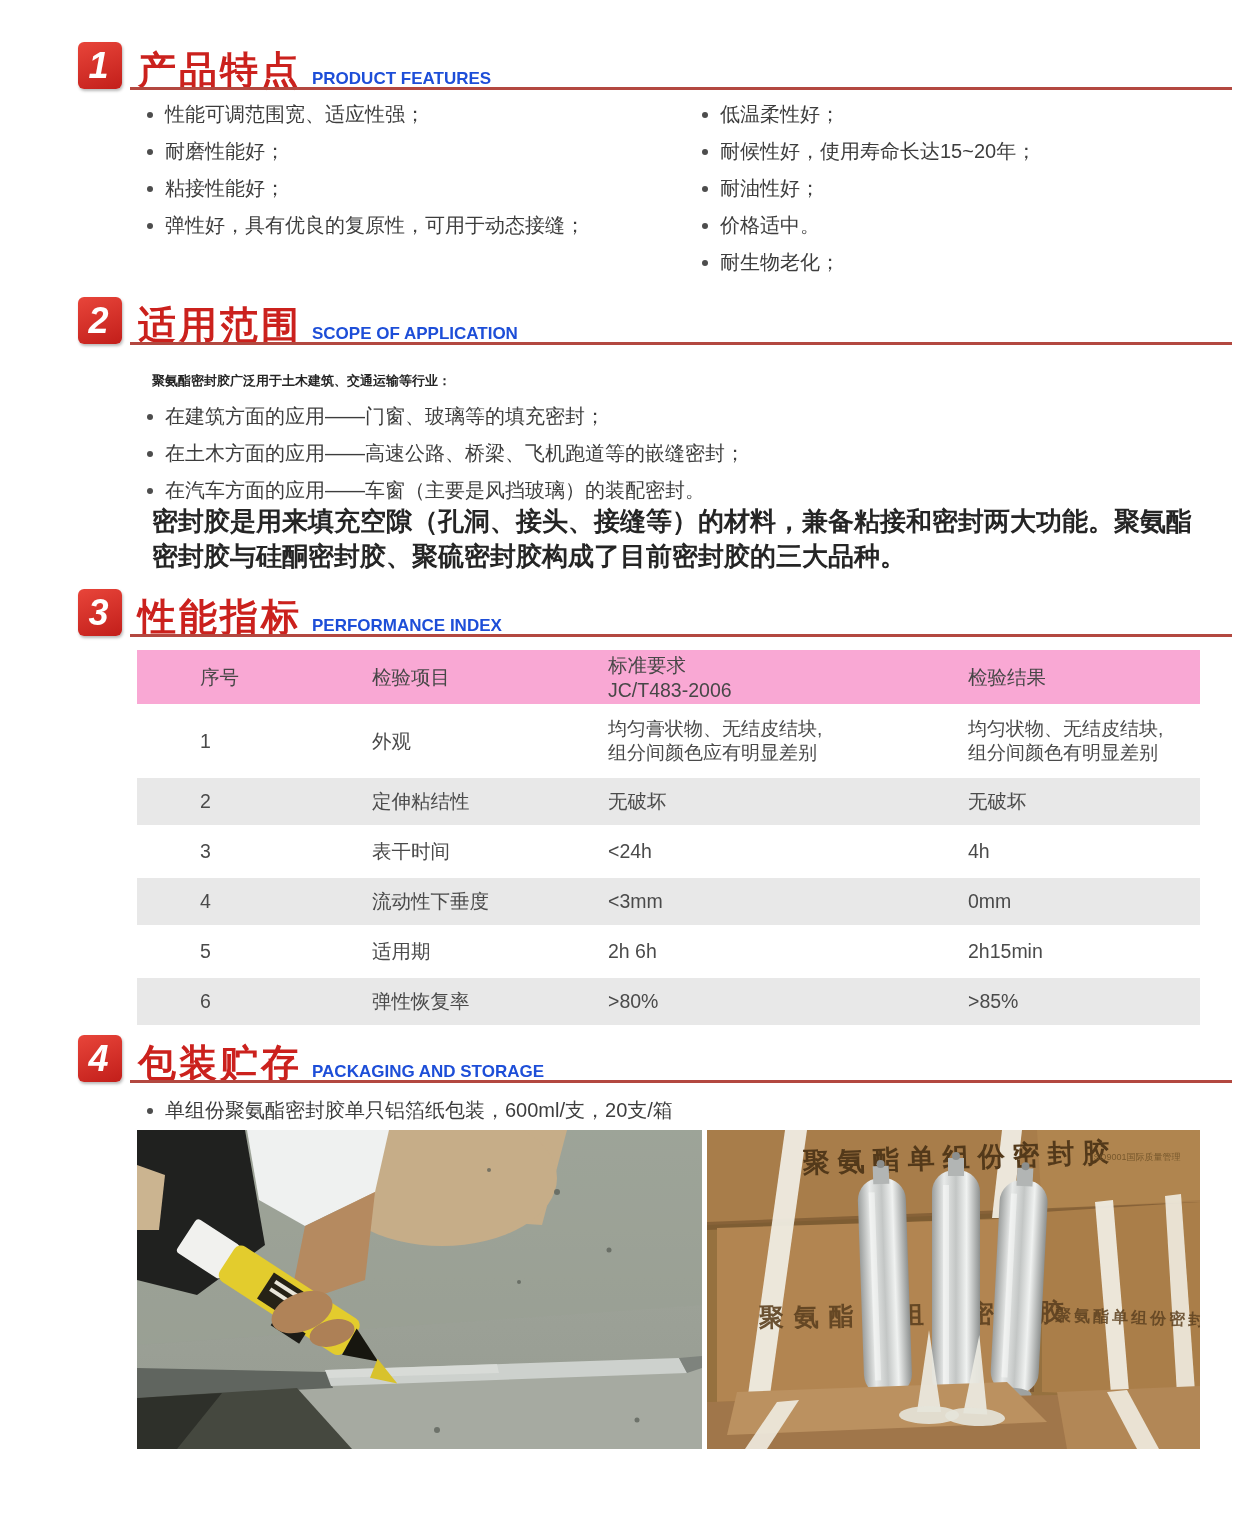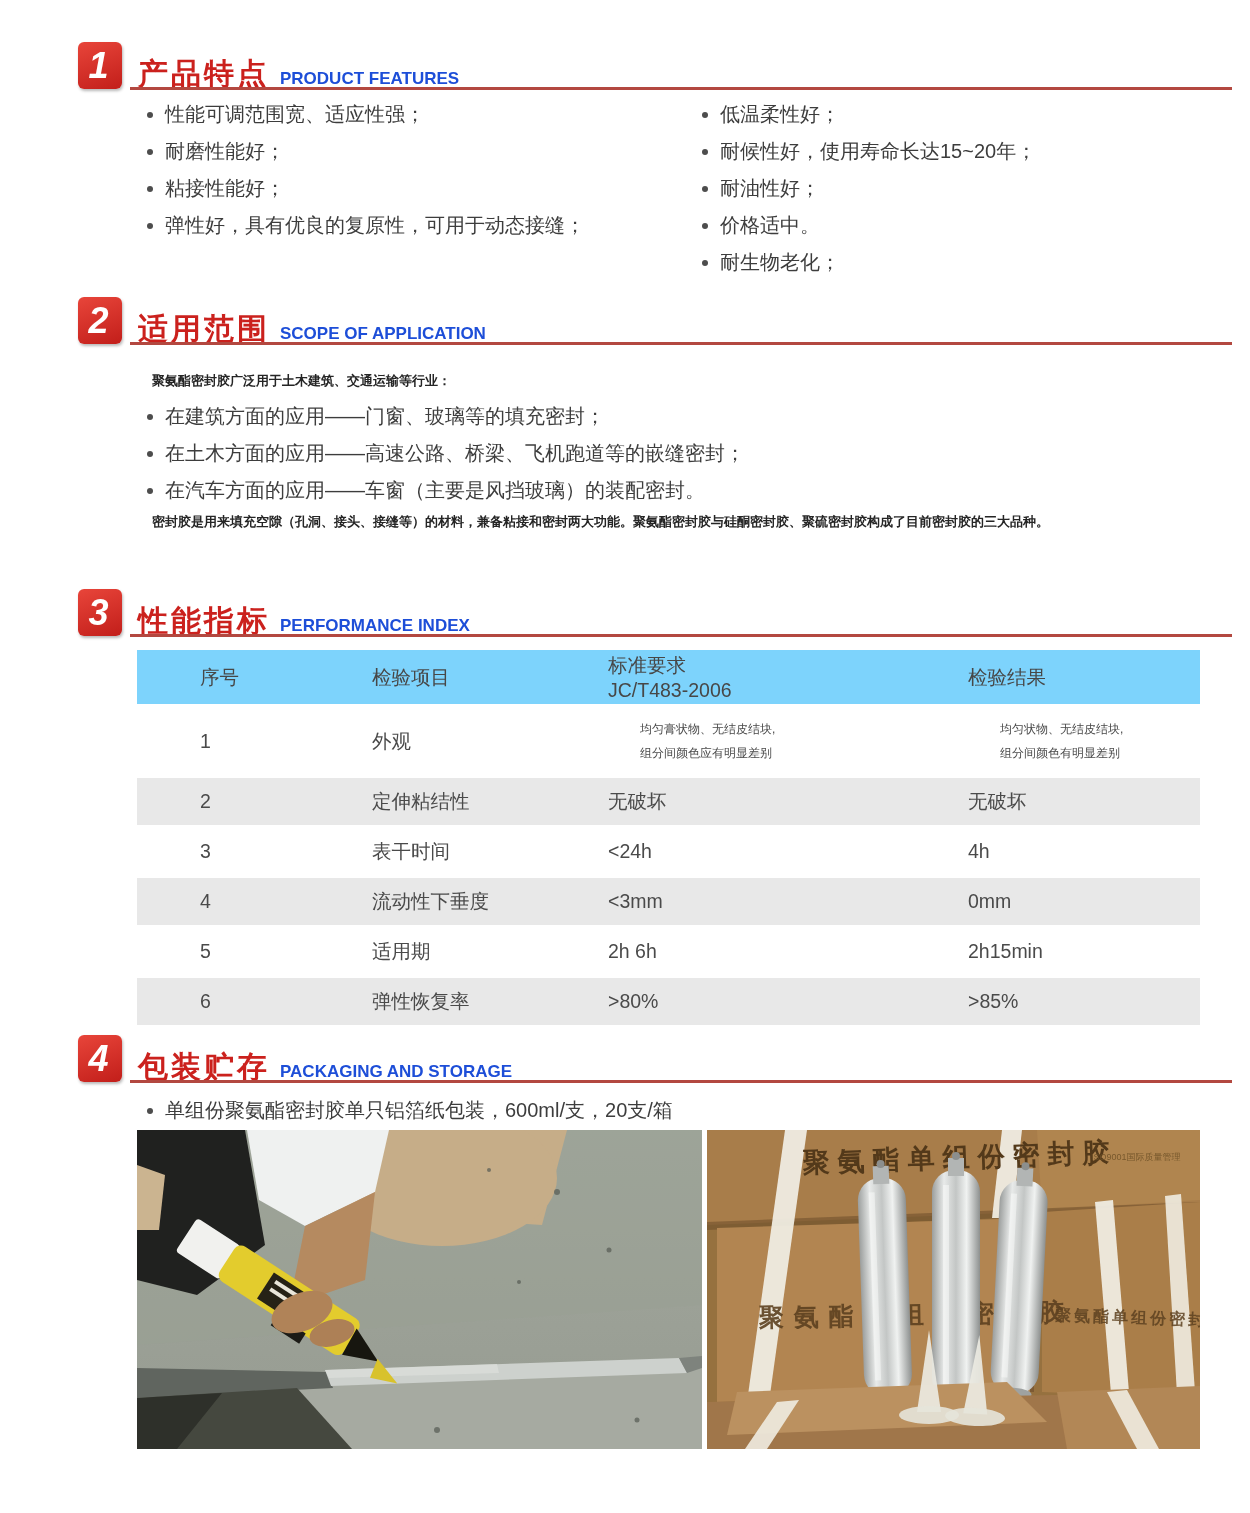--- a/index.html
+++ b/index.html
@@ -4,50 +4,50 @@
 <style>
   html,body{margin:0;padding:0;background:#ffffff;}
   body{font-family:"Liberation Sans","DejaVu Sans",sans-serif;}
   .page{position:relative;width:1250px;height:1513px;background:#ffffff;overflow:hidden;}
 
   
   .sec{position:absolute;left:78px;display:flex;align-items:flex-end;}
   .sec .num{width:41px;height:47px;border-radius:6px;background:linear-gradient(160deg,#e8453a,#c21e1a);
     color:#fff;font-size:36px;font-weight:800;font-style:italic;display:flex;align-items:center;
     justify-content:center;padding-right:3px;box-shadow:1px 2px 3px rgba(0,0,0,.28);}
-  .sec .zh{margin-left:16px;font-size:30px;font-weight:800;color:#cb211d;letter-spacing:3px;line-height:1;}
+  .sec .zh{margin-left:16px;font-size:38px;font-weight:800;color:#cb211d;letter-spacing:3px;line-height:1;}
   .sec .en{margin-left:10px;font-size:17px;font-weight:700;color:#1d4ed8;line-height:1;margin-bottom:2px;}
   .rule{position:absolute;left:130px;right:18px;height:3px;background:#b34840;}
 
   
   ul.blist{position:absolute;margin:2px;padding:0;list-style:none;}
   ul.blist li{position:relative;padding-left:26px;font-size:20px;color:#3d3d3d;height:37px;
     display:flex;align-items:center;}
   ul.blist li::before{content:"";position:absolute;left:8px;top:50%;transform:translateY(-50%);
     width:6px;height:6px;border-radius:50%;background:#4d4d4d;}
 
   .features-left{left:137px;top:94px;width:545px;}
   .features-right{left:692px;top:94px;width:545px;}
   .scope-list{left:137px;top:396px;width:1080px;}
   .pack-list{left:137px;top:1090px;width:1080px;}
 
   .scope-intro{position:absolute;left:152px;top:372px;width:1060px;font-size:13px;font-weight:700;color:#252525;}
-  .scope-note{position:absolute;left:152px;top:504px;width:1058px;font-size:13px;font-weight:700;
+  .scope-note{position:absolute;left:152px;top:504px;width:1058px;font-size:26px;font-weight:700;
     color:#252525;line-height:35px;}
 
   
   .ptable{position:absolute;left:137px;top:650px;width:1063px;font-size:19.5px;color:#4a4a4a;}
   .tr{display:grid;grid-template-columns:235px 236px 360px 232px;align-items:center;border-bottom:3px solid #fff;}
-  .tr.head{height:54px;background:#7dd3fc;color:#474747;}
+  .tr.head{height:54px;background:#f9a8d4;color:#474747;}
   .tr.alt{background:#e8e8e8;}
   .tr.tall{height:68px;}
   .tr.norm{height:47px;}
   .td{padding-right:8px;}
   .td.c1{padding-left:63px;}
-  .td.pre{white-space:pre-line;line-height:24px;font-size:12px;margin-left:32px;}
+  .td.pre{white-space:pre-line;line-height:24px;font-size:19px;}
 
   
   .photo{position:absolute;top:1130px;height:319px;overflow:hidden;}
   .photo-left{left:137px;width:565px;}
   .photo-right{left:707px;width:493px;}
   .photo svg{display:block;width:100%;height:100%;}
 </style>
 </head>
 <body>
 

